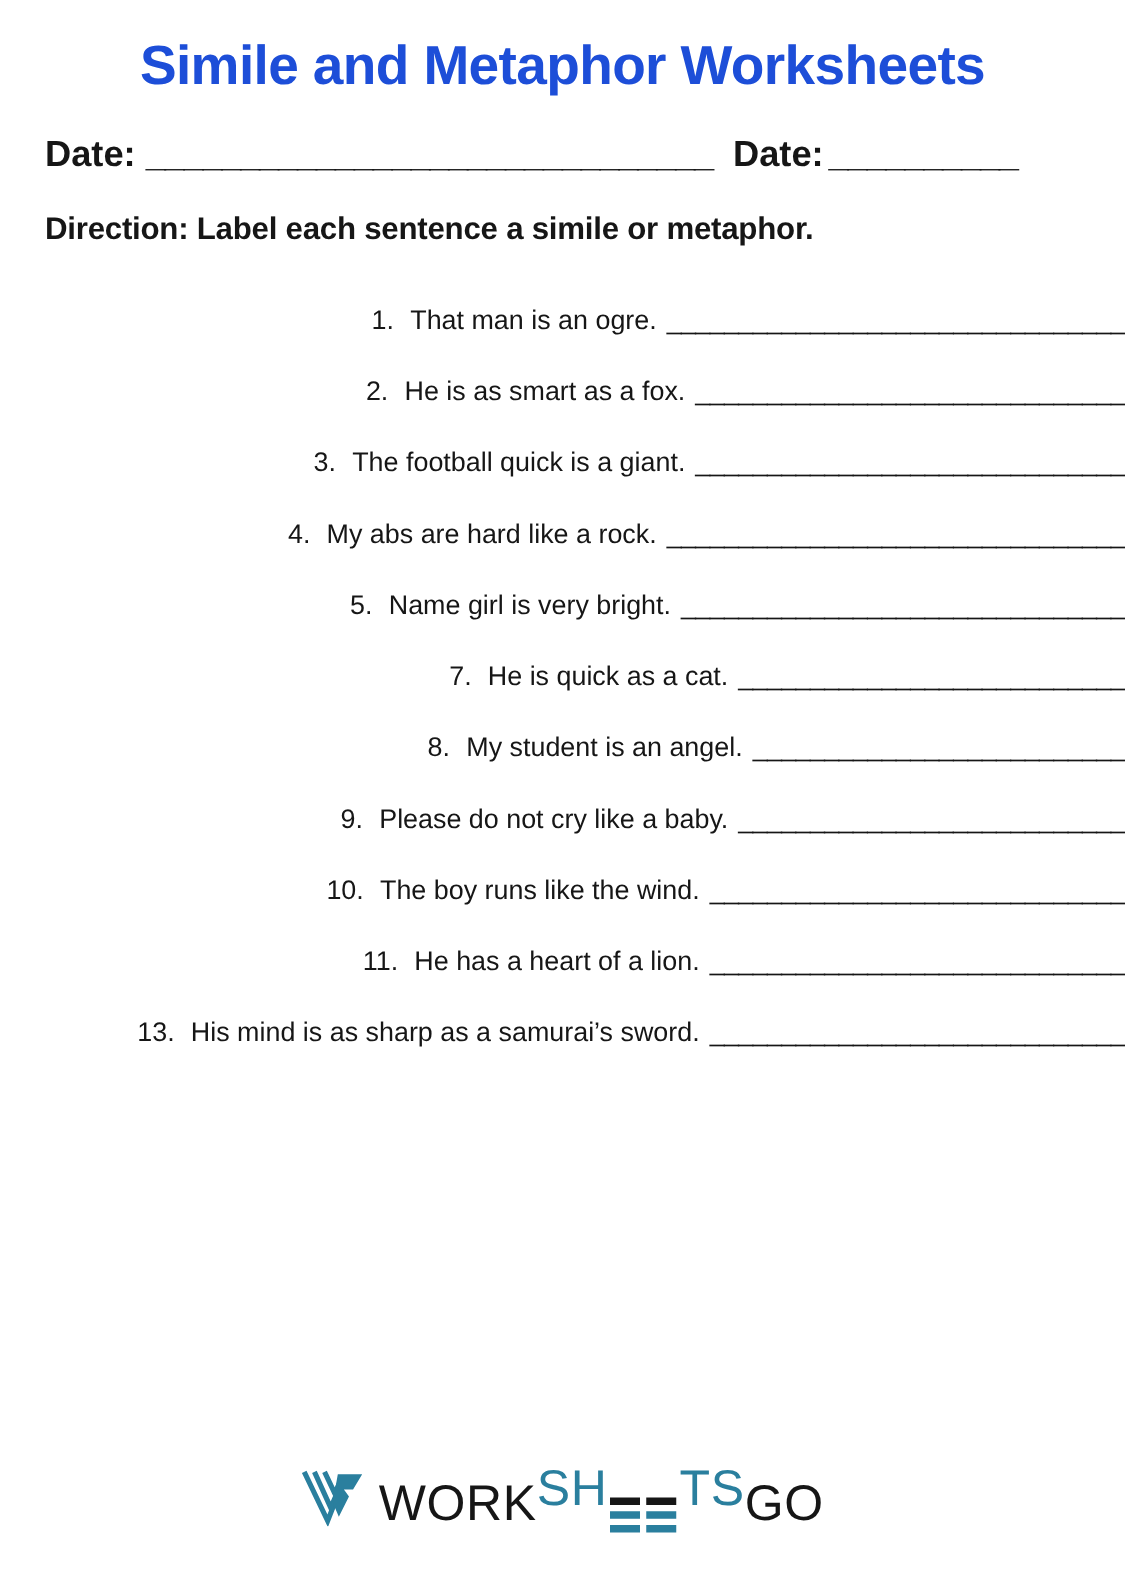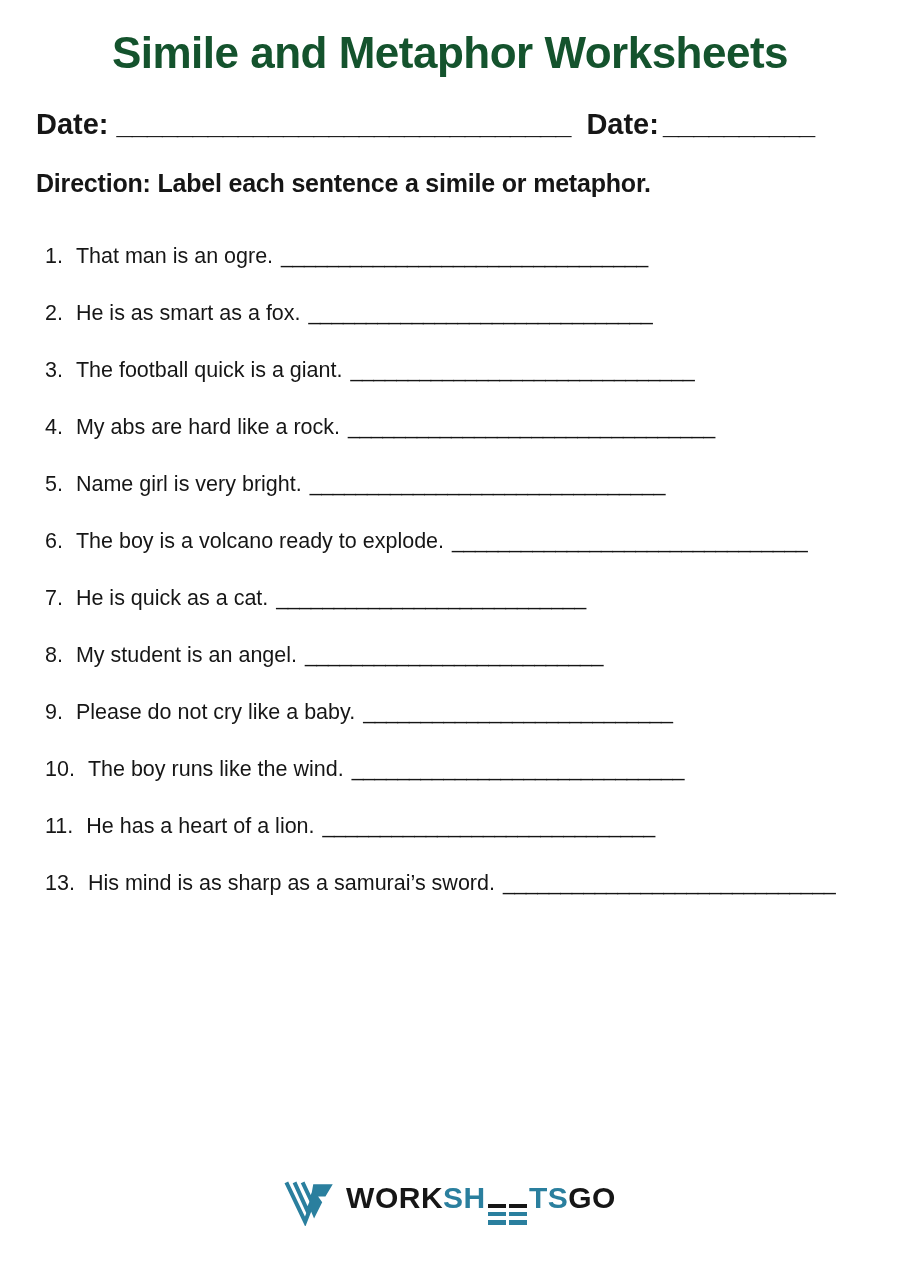--- a/index.html
+++ b/index.html
@@ -18,21 +18,21 @@
     font-family: "Liberation Sans", sans-serif;
     overflow: hidden;
   }
   .title {
     margin: 0;
     padding-top: 28px;
     text-align: center;
     font-size: 44px;
     font-weight: bold;
     letter-spacing: -0.5px;
-    color: #14532d;
+    color: #1d4ed8;
   }
   .name-row {
     display: flex;
     align-items: baseline;
     margin: 30px 34px 0 36px;
     font-size: 29px;
     font-weight: bold;
     white-space: nowrap;
   }
   .blank {
@@ -51,43 +51,44 @@
   .items {
     list-style: none;
     margin: 46px 0 0 45px;
     padding: 0;
   }
   .item {
     font-size: 21.5px;
     line-height: 25px;
     margin-bottom: 32px;
     white-space: nowrap;
+    text-align: right;
   }
   .item .num { margin-right: 7px; }
   .item-blank {
     margin-left: 8px;
     letter-spacing: -0.5px;
     font-weight: normal;
   }
   .footer {
     position: absolute;
     left: 0;
     right: 0;
     bottom: 48px;
     display: flex;
     justify-content: center;
     align-items: center;
     gap: 10px;
   }
   .w-icon { display: block; }
   .logo-text {
     display: flex;
-    align-items: flex-start;
-    font-size: 30px;
-    font-weight: bold;
+    align-items: flex-end;
+    font-size: 40px;
+    font-weight: normal;
     letter-spacing: 0.5px;
     color: var(--ink);
   }
   .logo-sheets { color: var(--teal); display: inline-flex; align-items: baseline; }
   .logo-go { color: var(--ink); }
   .e-glyph {
     display: inline-flex;
     flex-direction: column;
     justify-content: space-between;
     height: 0.70em;
@@ -131,23 +132,20 @@
     </li>
 
     <li class="item">
       <span class="num">4. </span><span class="txt">My abs are hard like a rock.</span><span class="blank item-blank">________________________________</span>
     </li>
 
     <li class="item">
       <span class="num">5. </span><span class="txt">Name girl is very bright.</span><span class="blank item-blank">_______________________________</span>
     </li>
 
-    <li class="item">
-      <span class="num">6. </span><span class="txt">The boy is a volcano ready to explode.</span><span class="blank item-blank">_______________________________</span>
-    </li>
 
     <li class="item">
       <span class="num">7. </span><span class="txt">He is quick as a cat.</span><span class="blank item-blank">___________________________</span>
     </li>
 
     <li class="item">
       <span class="num">8. </span><span class="txt">My student is an angel.</span><span class="blank item-blank">__________________________</span>
     </li>
 
     <li class="item">

